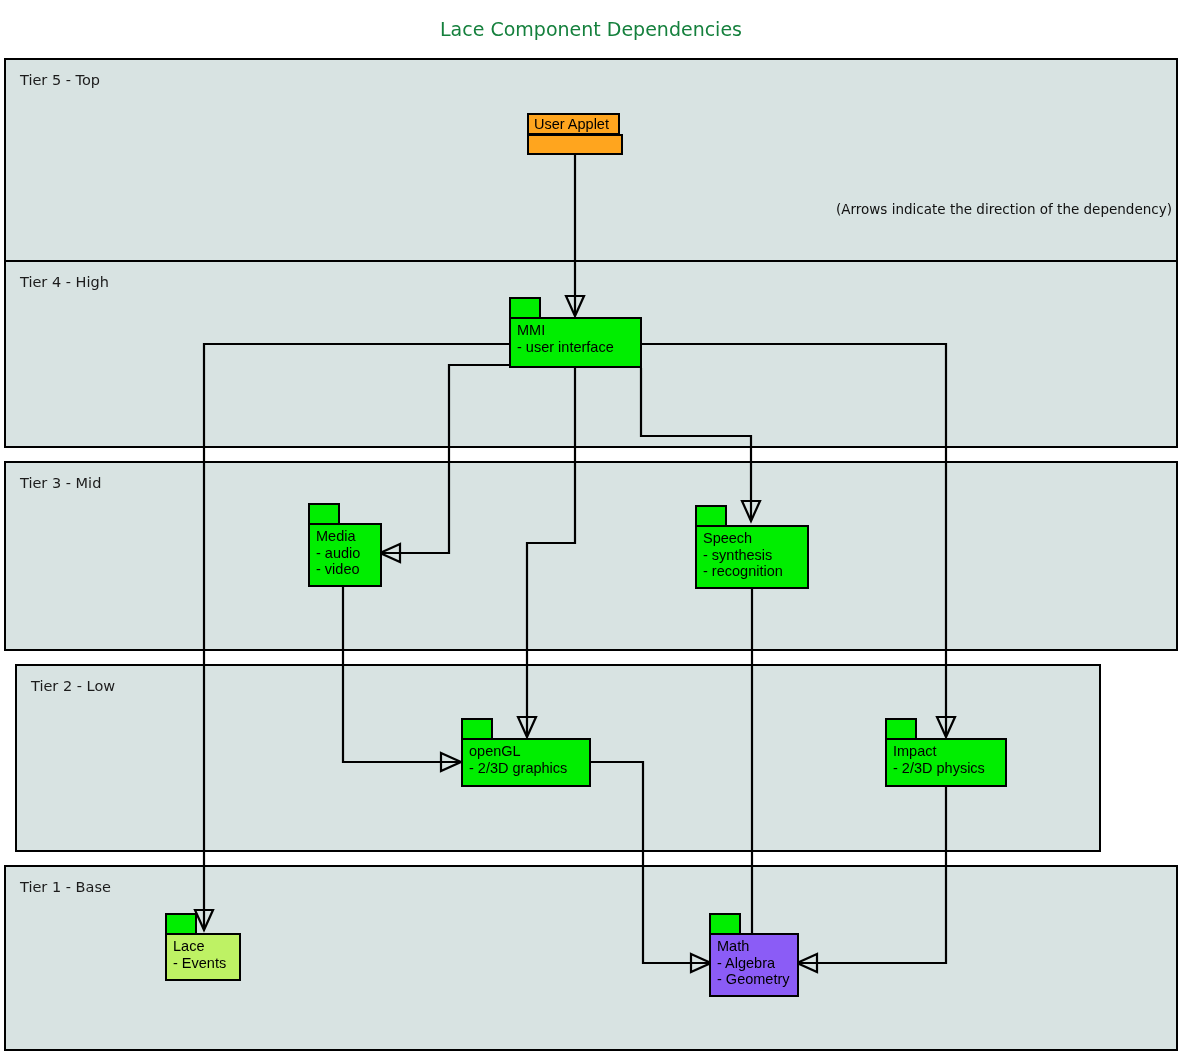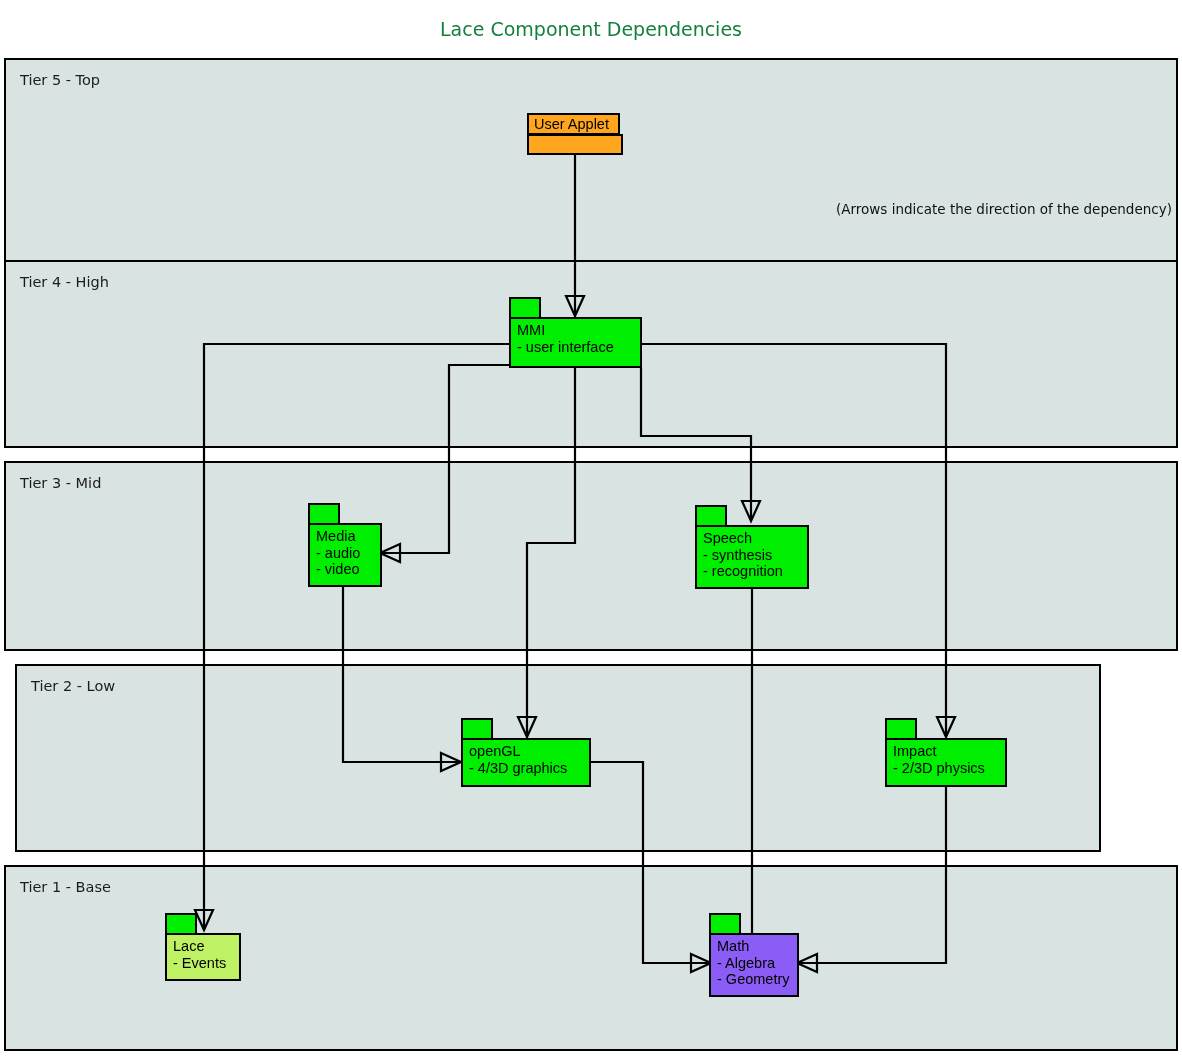--- a/index.html
+++ b/index.html
@@ -141,21 +141,21 @@
       <div class="line">Speech</div>
       <div class="line">- synthesis</div>
       <div class="line">- recognition</div>
     </div>
   </div>
 
   <div class="pkg" style="left:461px;top:718px;width:130px;height:69px;padding-left:23px;">
     <div class="tab" style="width:32px;height:22px;background:#00ee00;"></div>
     <div class="body" style="top:20px;width:130px;height:49px;background:#00ee00;">
       <div class="line">openGL</div>
-      <div class="line">- 4/3D graphics</div>
+      <div class="line">- 2/3D graphics</div>
     </div>
   </div>
 
   <div class="pkg" style="left:885px;top:718px;width:122px;height:69px;">
     <div class="tab" style="width:32px;height:22px;background:#00ee00;"></div>
     <div class="body" style="top:20px;width:122px;height:49px;background:#00ee00;">
       <div class="line">Impact</div>
       <div class="line">- 2/3D physics</div>
     </div>
   </div>

